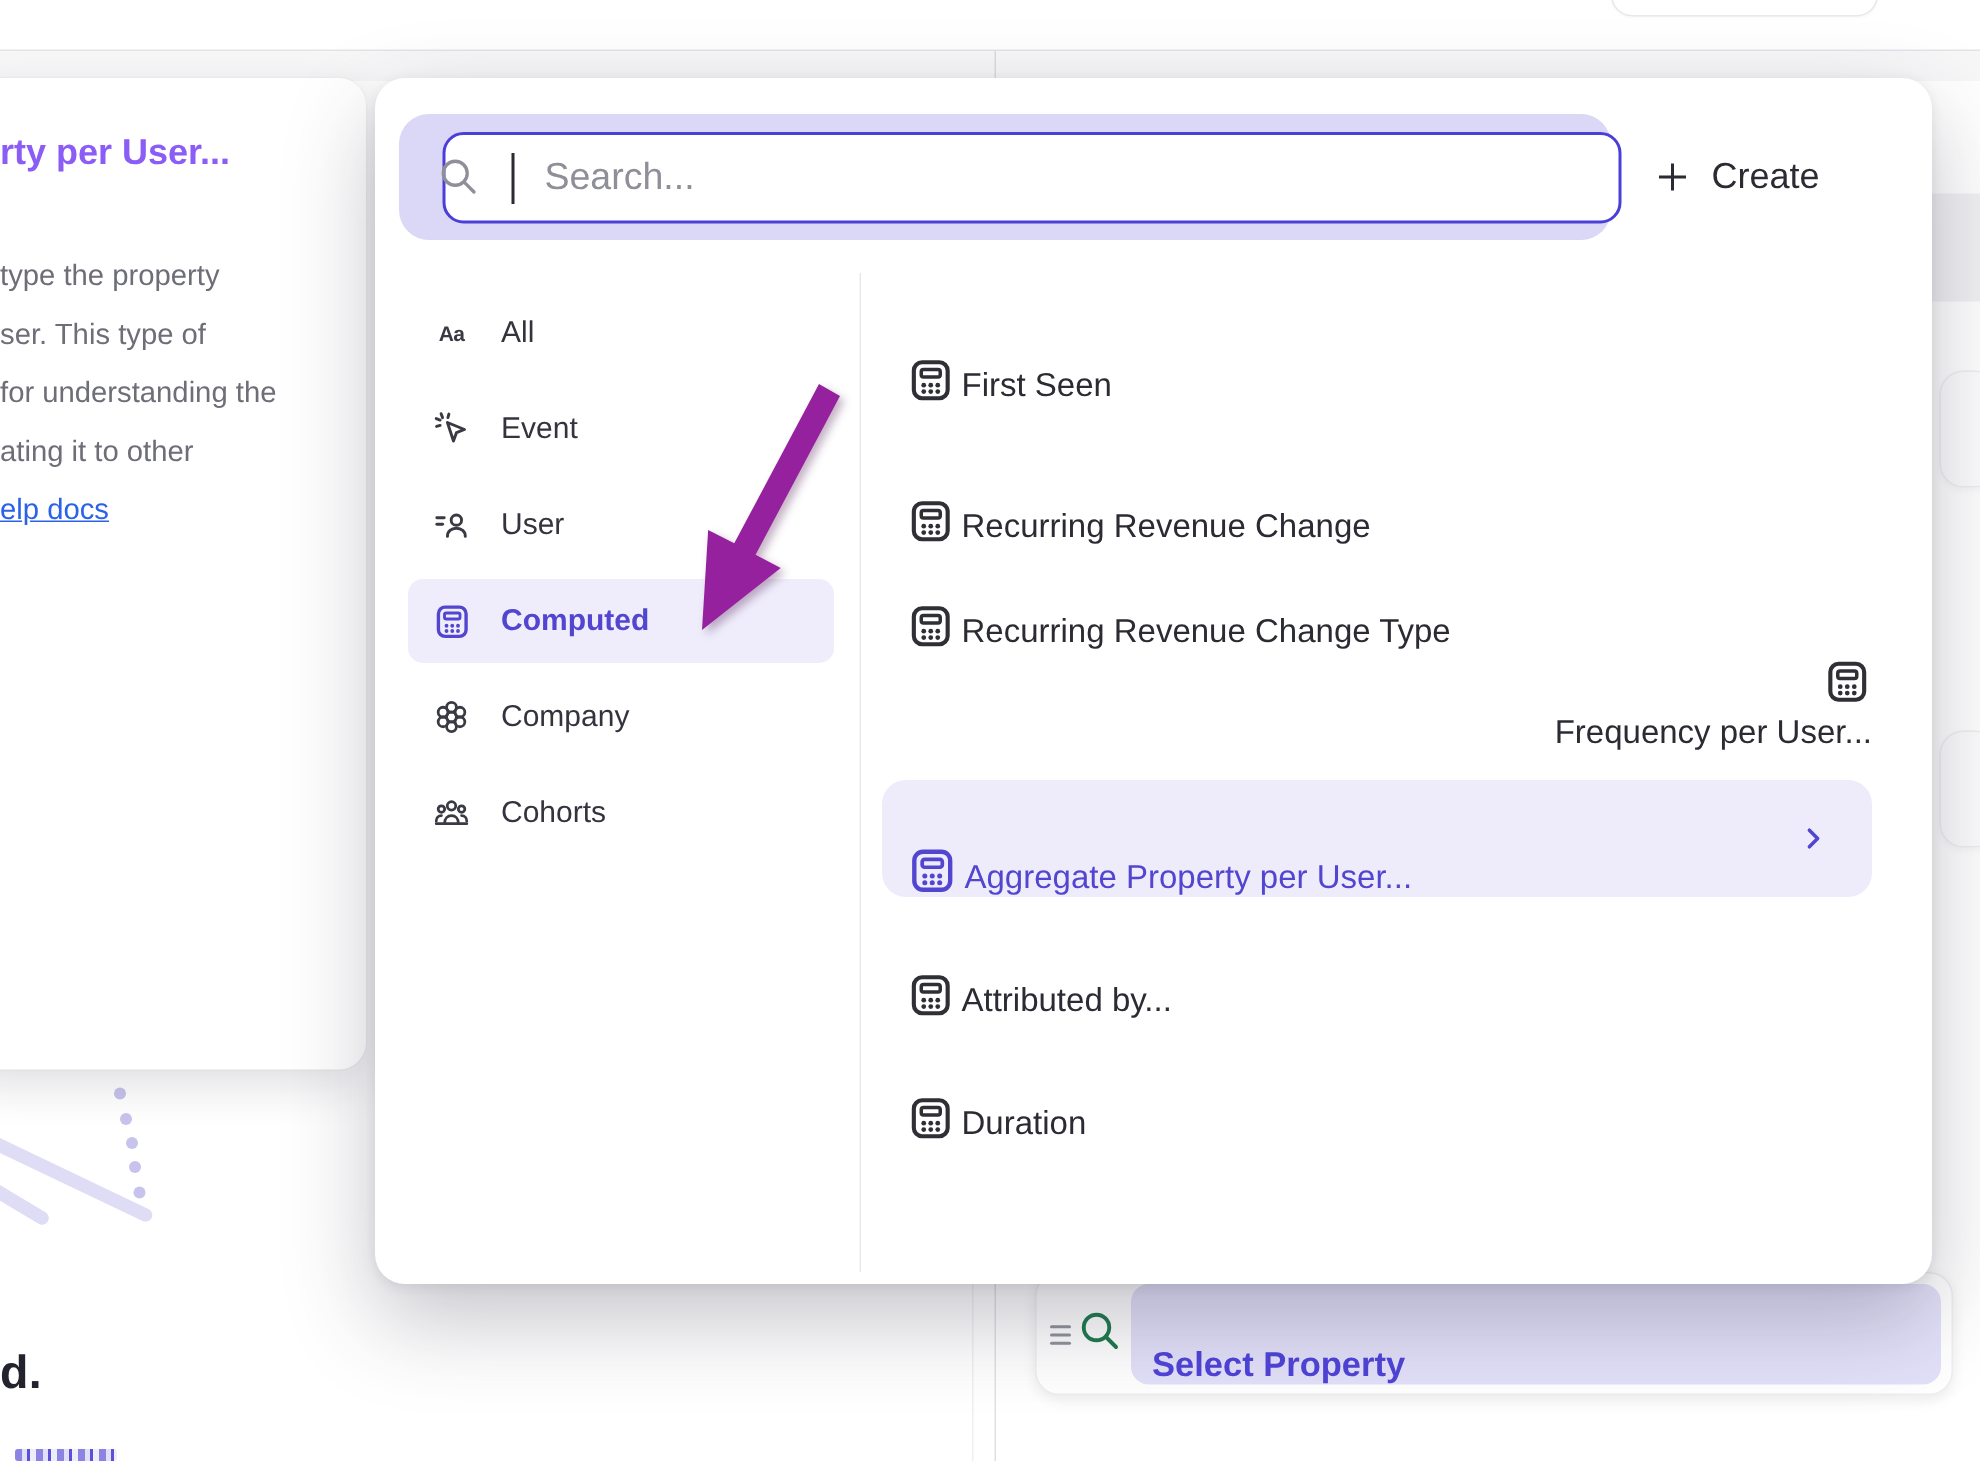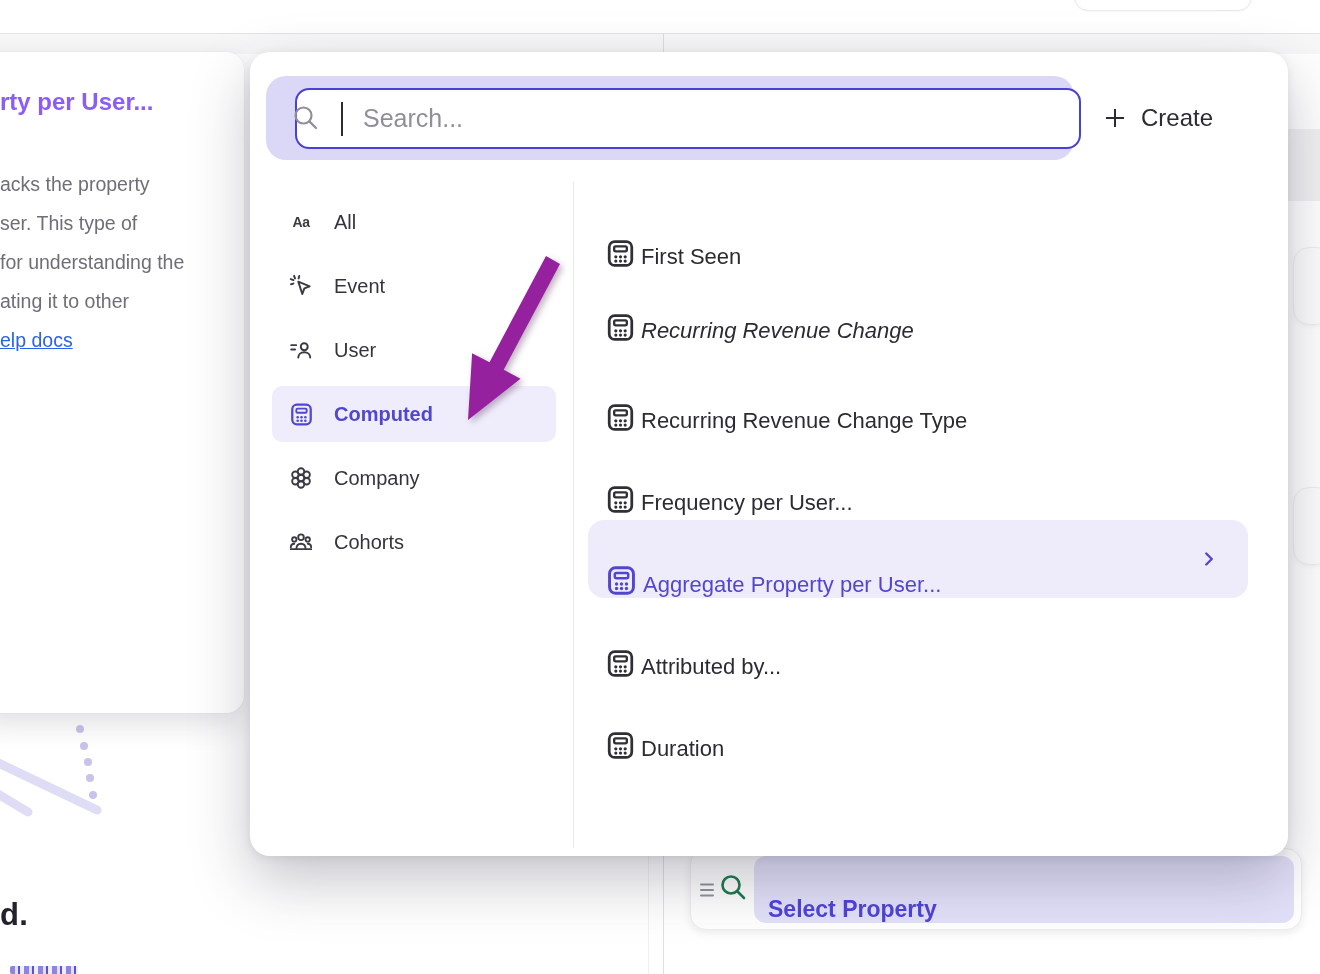--- a/index.html
+++ b/index.html
@@ -99,21 +99,21 @@
     <circle cx="90" cy="66" r="4" fill="#c8c3ec"></circle>
     <circle cx="93" cy="83" r="4" fill="#c8c3ec"></circle>
   </svg>
 
   <div class="heading-fragment">d.</div>
   <div class="clipped-text-fragment"></div>
 
   <div class="tooltip-card">
     <div class="tooltip-title">rty per User...</div>
     <div class="tooltip-body">
-      <div>acks the property</div>
+      <div>type the property</div>
       <div>ser. This type of</div>
       <div>for understanding the</div>
       <div>ating it to other</div>
       <span class="tooltip-link">elp docs</span>
     </div>
   </div>
 
   <div class="bottom-card">
     <svg class="drag-handle" width="18" height="20" viewBox="0 0 18 20">
       <line x1="2" y1="4.5" x2="14" y2="4.5" stroke="#90939b" stroke-width="2" stroke-linecap="round"></line>
@@ -229,21 +229,21 @@
             <circle cx="8.6" cy="14.4" r="1.15"></circle>
             <circle cx="12" cy="14.4" r="1.15"></circle>
             <circle cx="15.4" cy="14.4" r="1.15"></circle>
             <circle cx="8.6" cy="17.5" r="1.15"></circle>
             <circle cx="12" cy="17.5" r="1.15"></circle>
             <circle cx="15.4" cy="17.5" r="1.15"></circle>
           </g>
       </svg>
       <span class="list-label">First Seen</span>
     </div>
-    <div class="list-row" style="top:214px;font-style:italic;">
+    <div class="list-row" style="top:234px;">
       <svg width="33" height="33" viewBox="0 0 24 24" fill="none">
         <rect x="3.8" y="3.3" width="16.4" height="17.4" rx="4" stroke="#2f2f36" stroke-width="2"></rect>
         <rect x="7.4" y="6.8" width="9.2" height="3.6" rx="1.1" stroke="#2f2f36" stroke-width="1.7"></rect>
         <g fill="#2f2f36">
             <circle cx="8.6" cy="14.4" r="1.15"></circle>
             <circle cx="12" cy="14.4" r="1.15"></circle>
             <circle cx="15.4" cy="14.4" r="1.15"></circle>
             <circle cx="8.6" cy="17.5" r="1.15"></circle>
             <circle cx="12" cy="17.5" r="1.15"></circle>
             <circle cx="15.4" cy="17.5" r="1.15"></circle>
@@ -259,21 +259,21 @@
             <circle cx="8.6" cy="14.4" r="1.15"></circle>
             <circle cx="12" cy="14.4" r="1.15"></circle>
             <circle cx="15.4" cy="14.4" r="1.15"></circle>
             <circle cx="8.6" cy="17.5" r="1.15"></circle>
             <circle cx="12" cy="17.5" r="1.15"></circle>
             <circle cx="15.4" cy="17.5" r="1.15"></circle>
           </g>
       </svg>
       <span class="list-label">Recurring Revenue Change Type</span>
     </div>
-    <div class="list-row" style="top:386px;">
+    <div class="list-row" style="top:386px;flex-direction:column;">
       <svg width="33" height="33" viewBox="0 0 24 24" fill="none">
         <rect x="3.8" y="3.3" width="16.4" height="17.4" rx="4" stroke="#2f2f36" stroke-width="2"></rect>
         <rect x="7.4" y="6.8" width="9.2" height="3.6" rx="1.1" stroke="#2f2f36" stroke-width="1.7"></rect>
         <g fill="#2f2f36">
             <circle cx="8.6" cy="14.4" r="1.15"></circle>
             <circle cx="12" cy="14.4" r="1.15"></circle>
             <circle cx="15.4" cy="14.4" r="1.15"></circle>
             <circle cx="8.6" cy="17.5" r="1.15"></circle>
             <circle cx="12" cy="17.5" r="1.15"></circle>
             <circle cx="15.4" cy="17.5" r="1.15"></circle>

